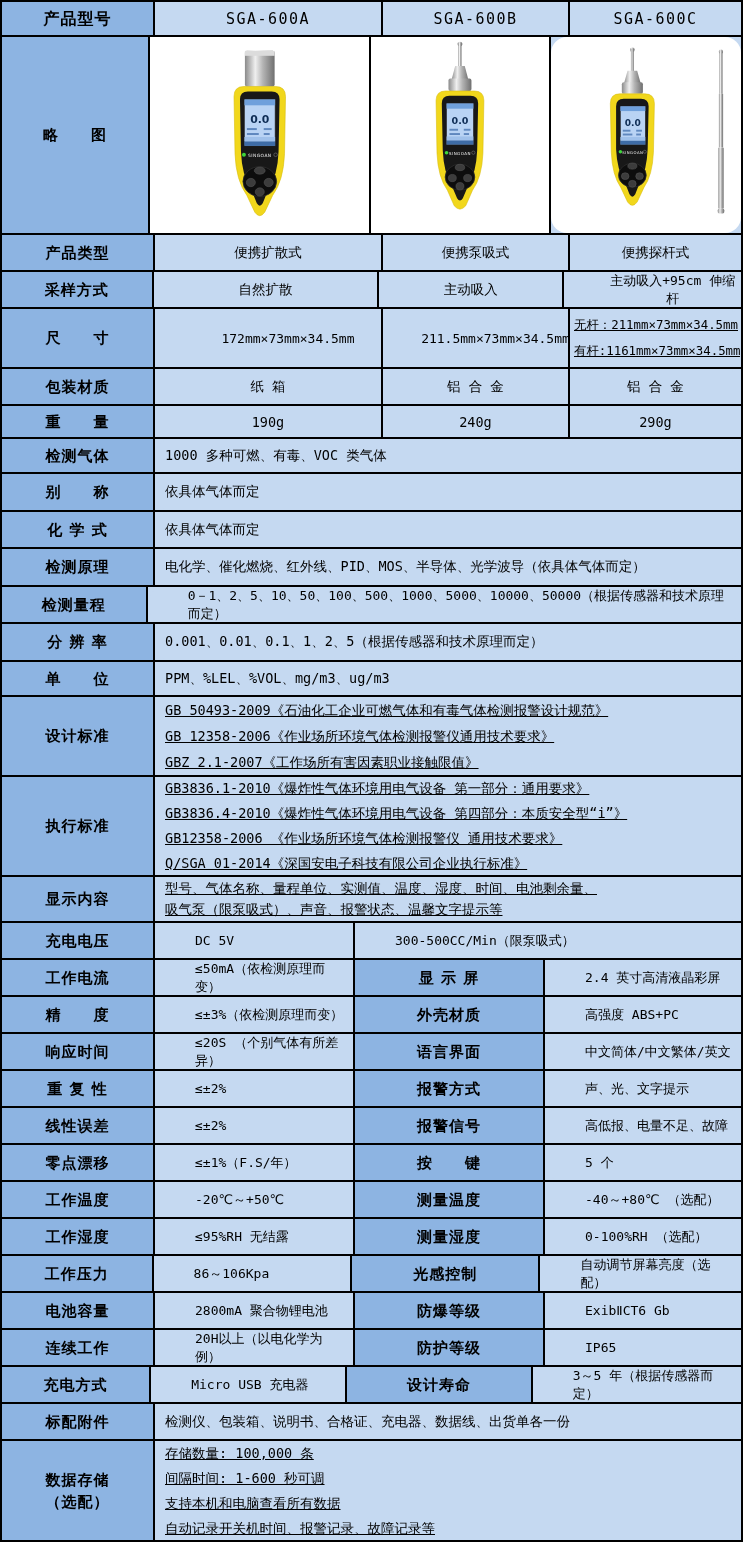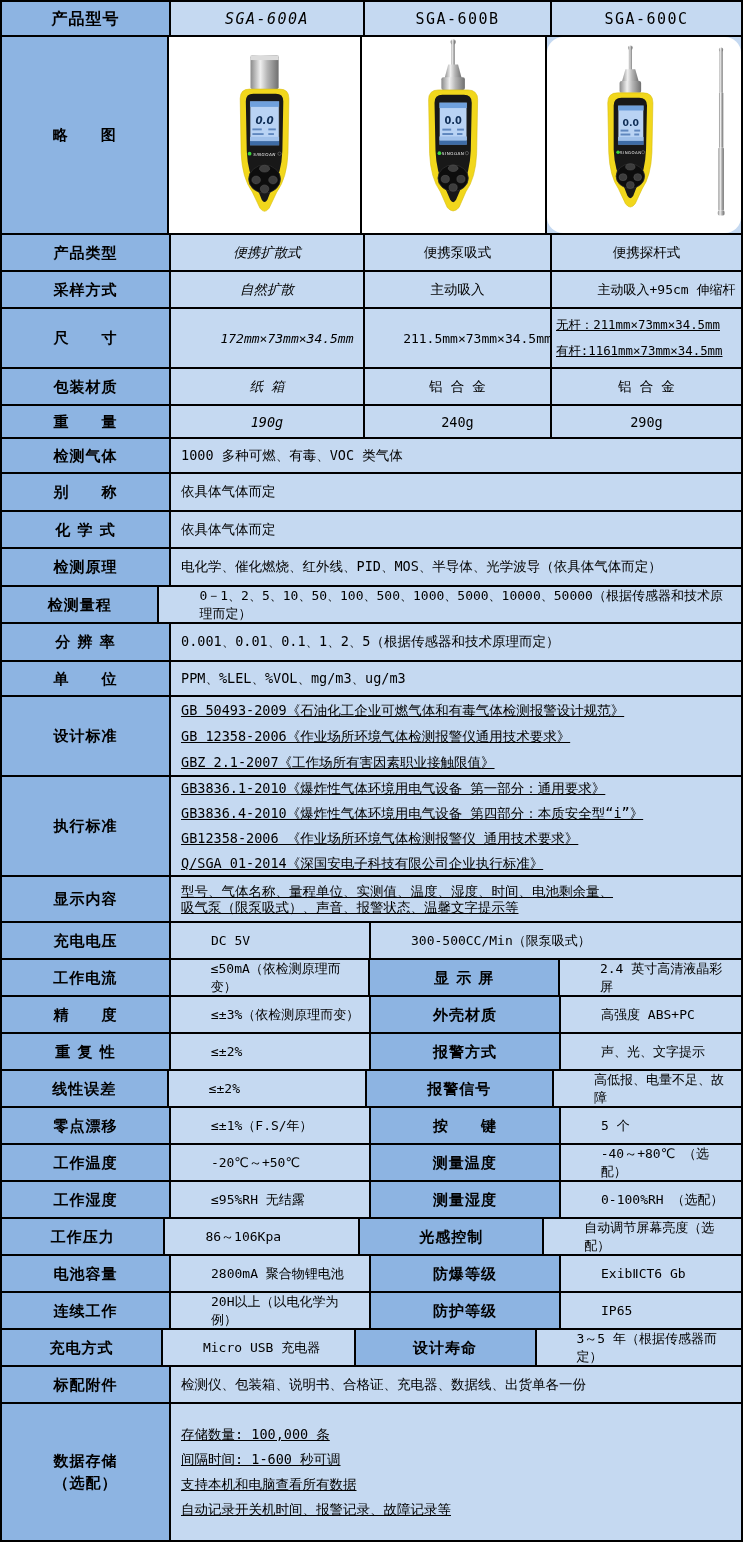--- a/index.html
+++ b/index.html
@@ -4,31 +4,31 @@
 <style>
   * { margin:0; padding:0; box-sizing:border-box; }
   html,body { background:#fff; }
   body { width:743px; font-family:"DejaVu Sans","Liberation Sans",sans-serif; color:#000; }
   .table { width:743px; height:1542px; border:2px solid #000; background:#C5D9F1;
            display:flex; flex-direction:column; overflow:hidden; }
   .row { display:flex; border-bottom:2px solid #000; flex:0 0 auto; }
   .row:last-child { border-bottom:none; flex:1 1 auto; }
   .cell { border-right:2px solid #000; display:flex; align-items:center; overflow:hidden; }
   .cell:last-child { border-right:none; }
-  .lbl { width:169px; background:#8DB4E2; justify-content:center; text-align:center;
+  .lbl { width:153px; background:#8DB4E2; justify-content:center; text-align:center;
          font-weight:bold; font-size:15px; letter-spacing:1px; line-height:22px; white-space:pre-line; }
   .lbl2 { width:190px; }
-  .c-a { width:194px;font-style:italic; } .c-b { width:187px; } .c-v1 { width:200px; }
+  .c-a { width:228px; } .c-b { width:187px; } .c-v1 { width:200px; }
   .c-c, .c-v2, .c-full { flex:1 1 auto;border-radius:16px; }
   .val { background:#C5D9F1; font-size:13.5px;
          font-family:"DejaVu Sans Mono","Liberation Mono","DejaVu Sans",monospace; }
   .center { justify-content:center; text-align:center; }
   .left { padding-left:10px; padding-right:6px; }
   .pre { white-space:pre-line;text-decoration:underline; }
-  .lh26 { line-height:26px; } .lh25 { line-height:25px; } .lh22 { line-height:16px; }
+  .lh26 { line-height:26px; } .lh25 { line-height:25px; } .lh22 { line-height:21px; }
   .fs13 { font-size:13px;padding-left:40px; } .fs12 { font-size:12.4px; }
   .imgcell { background:#fff; justify-content:center; align-items:stretch; }
   .imgcell svg { width:100%; height:100%; }
   .hdr-model { font-size:15px; letter-spacing:1.5px; }
 </style>
 </head>
 <body>
 
 <div class="table">
 
@@ -241,20 +241,26 @@
     <div class="cell lbl lbl2">显 示 屏</div>
     <div class="cell val c-v2 left fs13">2.4 英寸高清液晶彩屏</div>
   </div>
   <div class="row" style="height:37px">
     <div class="cell lbl">精　　度</div>
     <div class="cell val c-v1 left fs13">≤±3%（依检测原理而变）</div>
     <div class="cell lbl lbl2">外壳材质</div>
     <div class="cell val c-v2 left fs13">高强度 ABS+PC</div>
   </div>
   <div class="row" style="height:37px">
+    <div class="cell lbl">响应时间</div>
+    <div class="cell val c-v1 left fs13">≤20S （个别气体有所差异）</div>
+    <div class="cell lbl lbl2">语言界面</div>
+    <div class="cell val c-v2 left fs13">中文简体/中文繁体/英文</div>
+  </div>
+  <div class="row" style="height:37px">
     <div class="cell lbl">重 复 性</div>
     <div class="cell val c-v1 left fs13">≤±2%</div>
     <div class="cell lbl lbl2">报警方式</div>
     <div class="cell val c-v2 left fs13">声、光、文字提示</div>
   </div>
   <div class="row" style="height:37px">
     <div class="cell lbl">线性误差</div>
     <div class="cell val c-v1 left fs13">≤±2%</div>
     <div class="cell lbl lbl2">报警信号</div>
     <div class="cell val c-v2 left fs13">高低报、电量不足、故障</div>

